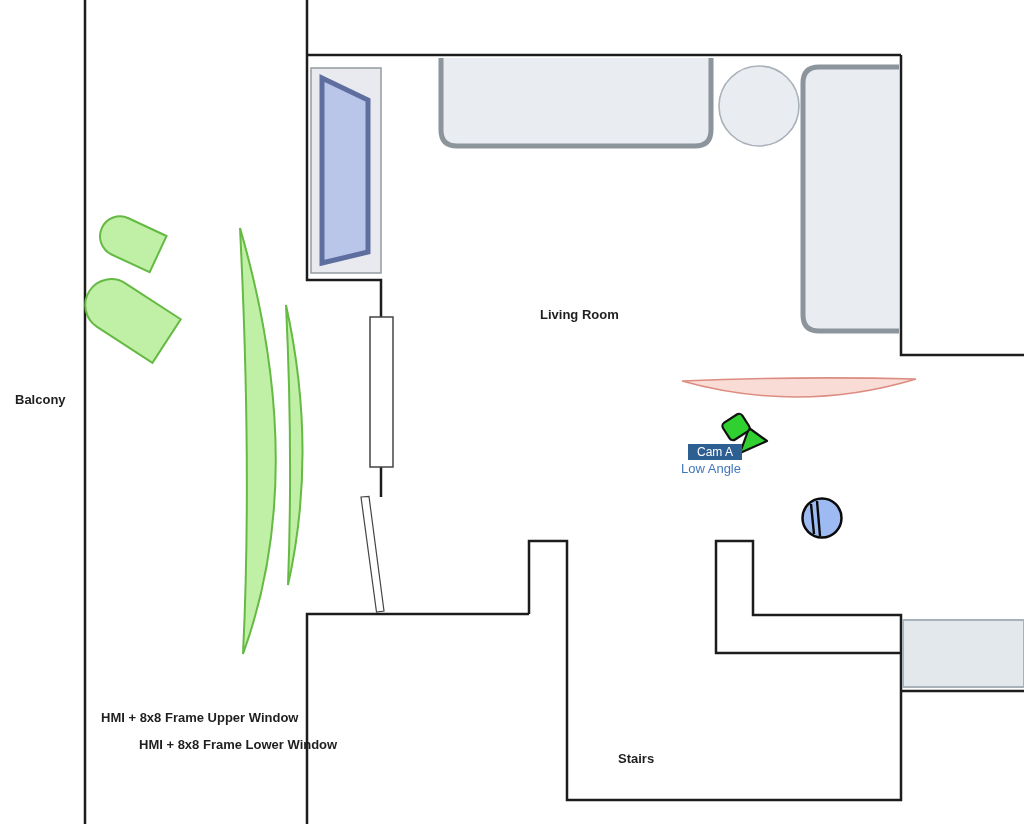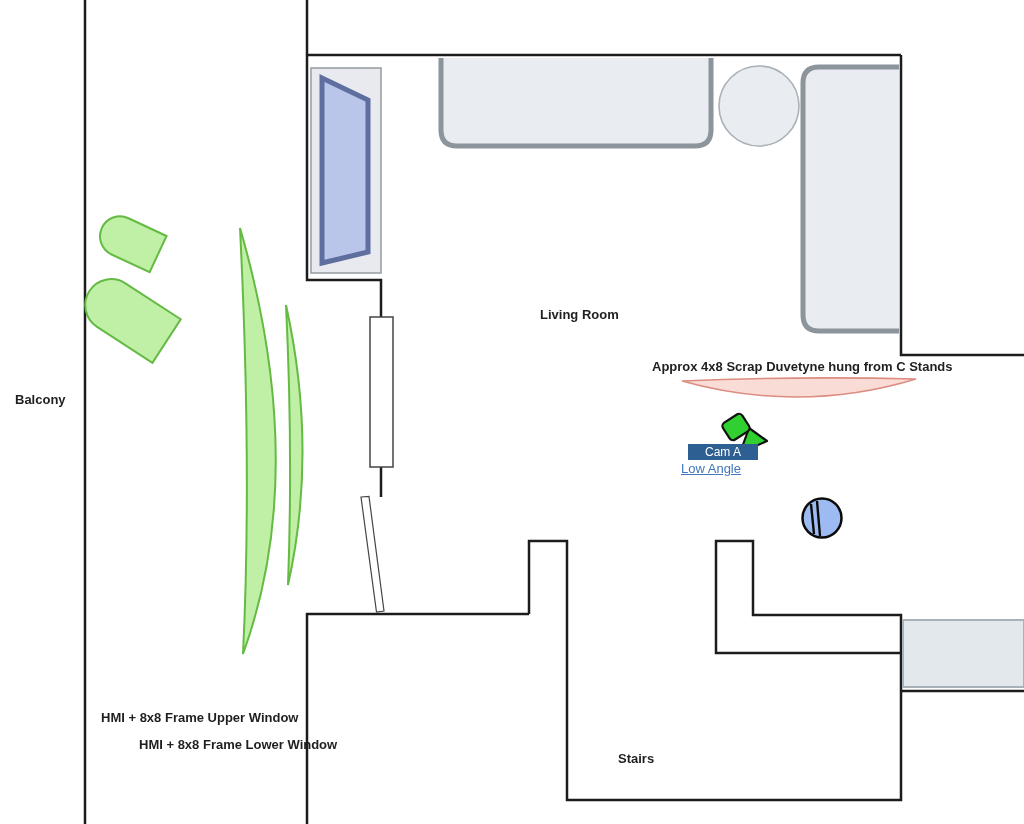--- a/index.html
+++ b/index.html
@@ -18,23 +18,23 @@
   .lens{fill:var(--light-fill,#c0efa6);stroke:var(--light-stroke,#64ba43);stroke-width:2;}
   .duvetyne{fill:var(--duvetyne-fill,#fadcd6);stroke:var(--duvetyne-stroke,#dc8c80);stroke-width:1.5;}
   .camera{fill:var(--camera-fill,#2fd02f);stroke:var(--camera-stroke,#111111);stroke-width:2.2;stroke-linejoin:round;}
   .chair{fill:var(--chair-fill,#9dbbf2);stroke:var(--chair-stroke,#0a0a0a);stroke-width:2.5;}
   .chair-line{fill:none;stroke:var(--chair-stroke,#0a0a0a);stroke-width:2.4;}
   .doorpane{fill:#ffffff;stroke:var(--door-stroke,#444444);stroke-width:1.5;}
   .doorleaf{fill:#ffffff;stroke:var(--door-stroke,#444444);stroke-width:1.2;}
   .label{position:absolute;font-size:13px;line-height:15px;white-space:nowrap;font-weight:bold;}
   .cam-badge{
     position:absolute;left:688px;top:444px;background:var(--cam-badge-bg,#2e5f92);
-    color:var(--cam-badge-text,#ffffff);font-size:12px;line-height:14px;padding:1px 17px;white-space:nowrap;
+    color:var(--cam-badge-text,#ffffff);font-size:12px;line-height:14px;padding:1px 9px;white-space:nowrap;
   }
-  .low-angle{position:absolute;left:681px;top:461px;font-size:13px;color:var(--low-angle-text,#4377bc);white-space:nowrap;text-decoration:underline;}
+  .low-angle{position:absolute;left:681px;top:461px;font-size:13px;color:var(--low-angle-text,#4377bc);white-space:nowrap;}
   .lbl-balcony{left:15px;top:392px;}
   .lbl-living{left:540px;top:307px;}
   .lbl-duvetyne{left:652px;top:359px;}
   .lbl-stairs{left:618px;top:728px;margin-top:23px;}
   .lbl-hmi-upper{left:101px;top:710px;}
   .lbl-hmi-lower{left:101px;top:737px;margin-left:38px;}
 </style>
 </head>
 <body>
 
@@ -74,19 +74,18 @@
     </g>
 
     <g>
       <circle class="chair" cx="822" cy="518" r="19.5"></circle>
       <path class="chair-line" d="M 811,504 L 814,534 M 817,501 L 820,536"></path>
     </g>
   </svg>
 
   <div class="label lbl-balcony">Balcony</div>
   <div class="label lbl-living">Living Room</div>
-  <div class="label lbl-duvetyne">Approx 4x8 Scrap Duvetyne hung from C Stands</div>
   <div class="cam-badge">Cam A</div>
   <div class="low-angle">Low Angle</div>
   <div class="label lbl-stairs">Stairs</div>
   <div class="label lbl-hmi-upper">HMI + 8x8 Frame Upper Window</div>
   <div class="label lbl-hmi-lower">HMI + 8x8 Frame Lower Window</div>
 </div>
 
 </body></html>

